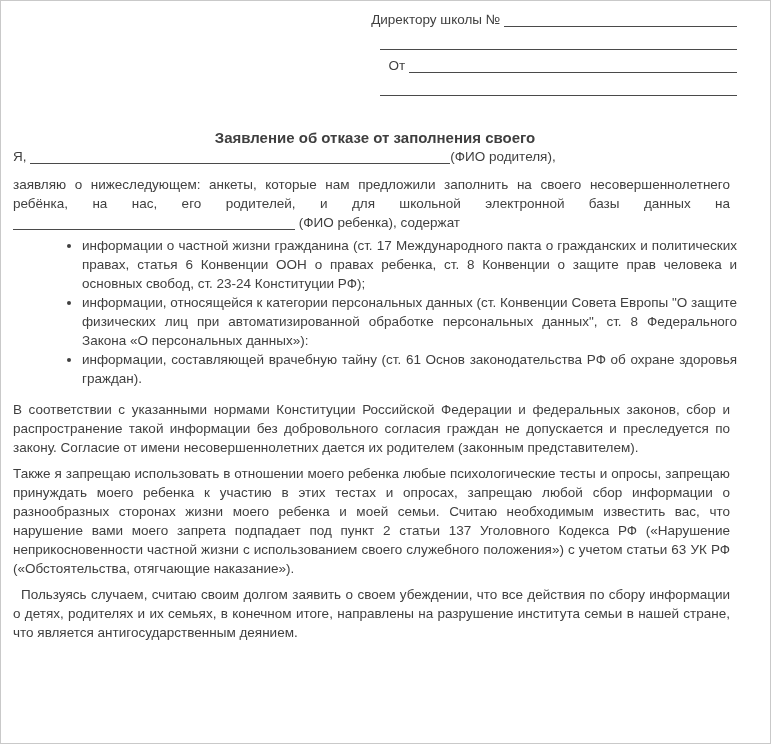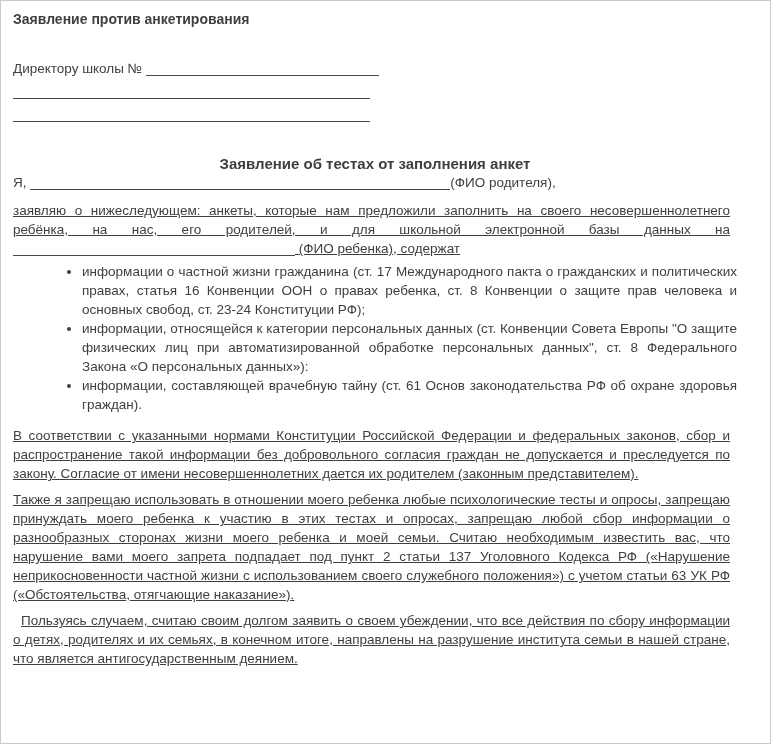--- a/index.html
+++ b/index.html
@@ -14,21 +14,21 @@
     font-size: 13.5px;
     line-height: 19px;
     color: #3f3f3f;
     padding: 9px 33px 18px 12px;
   }
   .top-heading {
     font-weight: bold;
     font-size: 14px;
     margin: 0 0 30px 0;
   }
-  .addr-row { height: 23px; white-space: nowrap; }
+  .addr-row { height: 23px; white-space: nowrap; text-align: right; }
   .blank {
     display: inline-block;
     border-bottom: 1px solid #4a4a4a;
     height: 14px;
     vertical-align: -3px;
   }
   .bw-school { width: 233px; }
   .bw-full   { width: 357px; }
   .bw-from   { width: 328px; }
   .bw-parent { width: 420px; }
@@ -37,21 +37,20 @@
     font-weight: bold;
     font-size: 15px;
     text-align: center;
     margin: 26px 0 0 0;
     line-height: 19px;
   }
   .intro-row { height: 23px; }
   .para {
     margin: 5px 7px 0 0;
     text-align: justify;
-    text-decoration: underline;
   }
   .para.first-after-title { margin-top: 5px; }
   .indent-sm { text-indent: 4px; }
   .indent-md { text-indent: 8px; }
   ul.refs {
     margin: 4px 0 0 0;
     padding: 0 0 0 69px;
   }
   ul.refs li {
     text-align: justify;
@@ -59,52 +58,55 @@
     padding: 0;
   }
   .para.after-list { margin-top: 12px; }
   .para.spaced { margin-top: 7px; }
 </style>
 </head>
 <body>
 
 <div class="page">
 
-  <div class="top-heading">Заявление против анкетирования</div>
 
   <div class="addr-row">
     <span>Директору школы №</span>
     <span class="blank bw-school"></span>
   </div>
 
   <div class="addr-row">
     <span class="blank bw-full"></span>
   </div>
 
+  <div class="addr-row">
+    <span>От</span>
+    <span class="blank bw-from"></span>
+  </div>
 
   <div class="addr-row">
     <span class="blank bw-full"></span>
   </div>
 
-  <h1 class="doc-title">Заявление об тестах от заполнения анкет</h1>
+  <h1 class="doc-title">Заявление об отказе от заполнения своего</h1>
 
   <div class="intro-row">
     <span>Я,</span>
     <span class="blank bw-parent"></span><span>(ФИО родителя),</span>
   </div>
 
   <p class="para first-after-title">
     <span>заявляю о  нижеследующем: анкеты, которые нам предложили заполнить на своего несовершеннолетнего ребёнка, на нас, его родителей, и для школьной электронной базы данных на</span>
     <span class="blank bw-child"></span>
     <span>(ФИО ребенка), содержат</span>
   </p>
 
 
   <ul class="refs">
-    <li>информации о частной жизни гражданина (ст. 17 Международного пакта о гражданских и политических правах, статья 16 Конвенции ООН о правах ребенка, ст. 8 Конвенции о защите прав человека и основных свобод, ст. 23-24 Конституции РФ);</li>
+    <li>информации о частной жизни гражданина (ст. 17 Международного пакта о гражданских и политических правах, статья 6 Конвенции ООН о правах ребенка, ст. 8 Конвенции о защите прав человека и основных свобод, ст. 23-24 Конституции РФ);</li>
     <li>информации, относящейся к категории персональных данных (ст. Конвенции Совета Европы "О защите физических лиц при автоматизированной обработке персональных данных", ст. 8 Федерального Закона «О персональных данных»):</li>
     <li>информации, составляющей врачебную тайну (ст. 61 Основ законодательства РФ об охране здоровья граждан).</li>
   </ul>
 
   <p class="para after-list">В соответствии с указанными нормами Конституции Российской Федерации и федеральных законов, сбор и распространение такой информации без добровольного согласия граждан не допускается и преследуется по закону. Согласие от имени несовершеннолетних дается их родителем (законным представителем).</p>
 
 
   <p class="para spaced">Также я запрещаю использовать в отношении моего ребенка любые психологические тесты и опросы, запрещаю принуждать моего ребенка к участию в этих тестах и опросах, запрещаю любой сбор информации о разнообразных сторонах жизни моего ребенка и моей семьи. Считаю необходимым известить вас, что нарушение вами моего запрета подпадает под пункт 2 статьи 137 Уголовного Кодекса РФ («Нарушение неприкосновенности частной жизни с использованием своего служебного положения») с учетом статьи 63 УК РФ («Обстоятельства, отягчающие наказание»).</p>
 
   <p class="para spaced indent-md">Пользуясь случаем, считаю своим долгом заявить о своем убеждении, что все действия по сбору информации о детях, родителях и их семьях, в конечном итоге, направлены на разрушение института семьи в нашей стране, что является антигосударственным деянием.</p>

